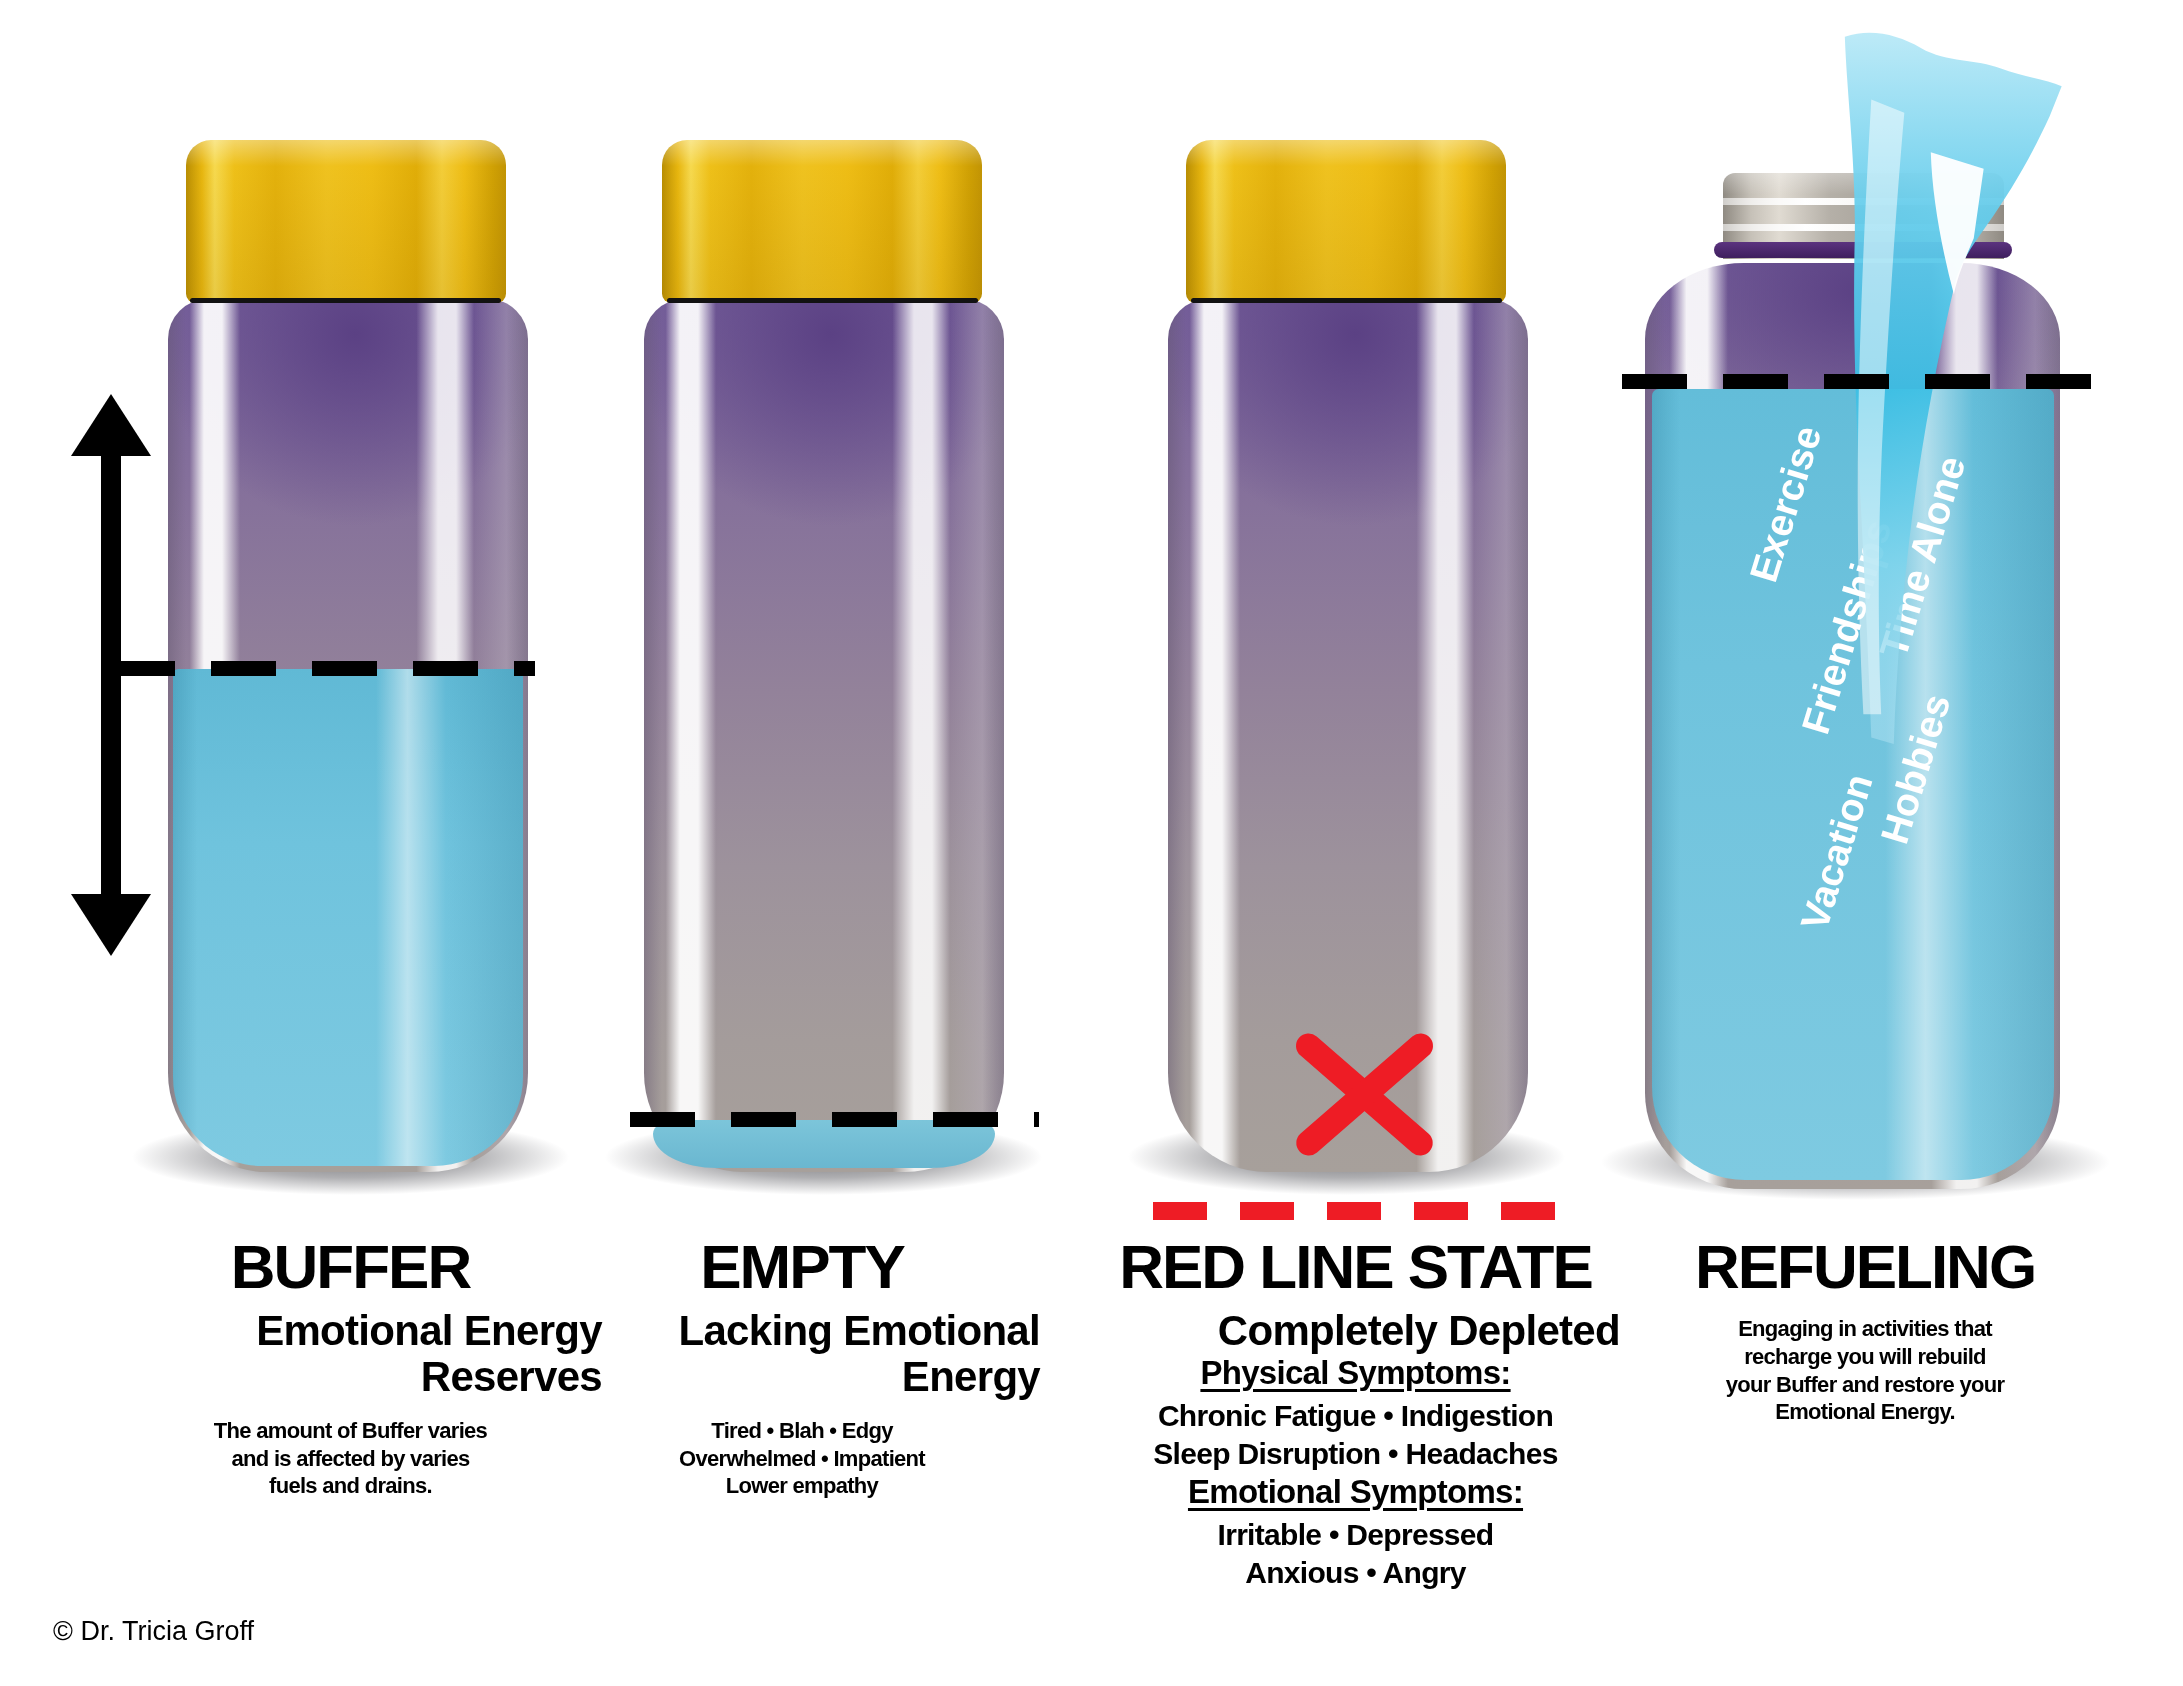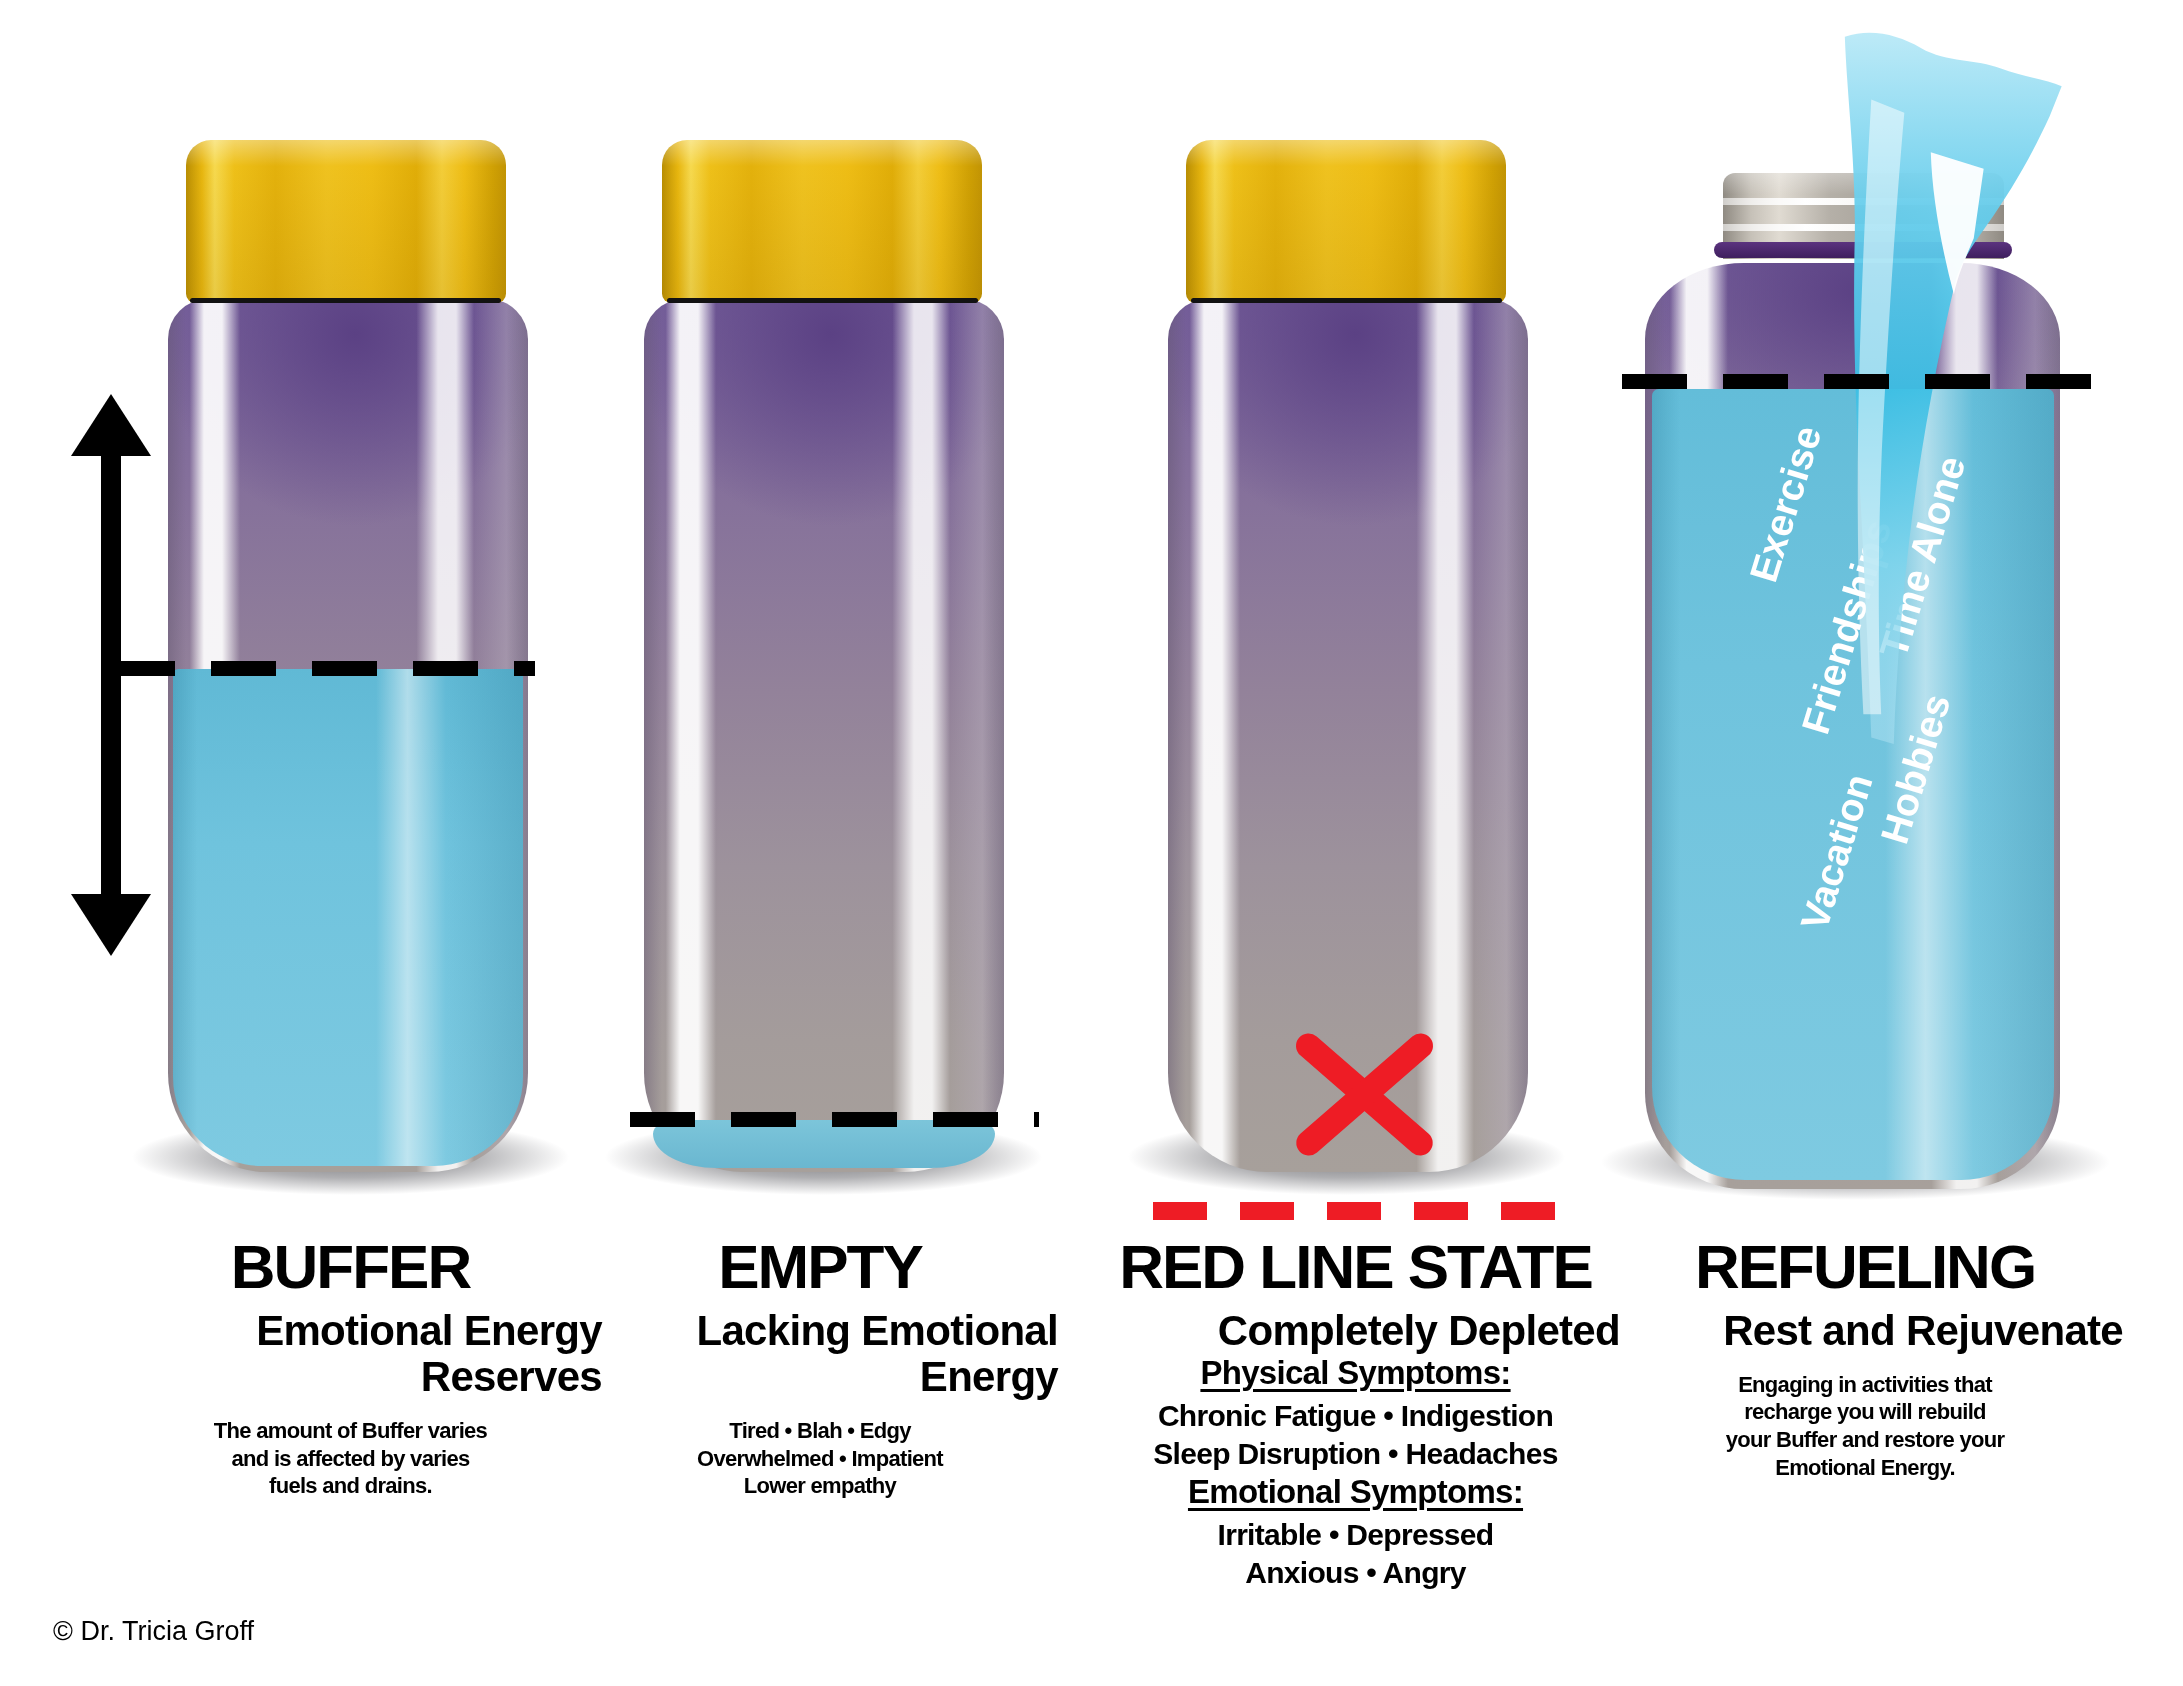--- a/index.html
+++ b/index.html
@@ -86,21 +86,21 @@
   .ring{position:absolute;left:1714px;top:242px;width:298px;height:16px;border-radius:8px;
         background:linear-gradient(180deg,#5b337f,#3f1f5e);}
   .d4{left:1622px;top:374px;width:487px;}
   .stream{position:absolute;left:1587px;top:0;width:595px;height:860px;}
   .rlabel{position:absolute;color:#fff;font-weight:700;font-size:39px;letter-spacing:0px;white-space:nowrap;
           transform:translate(-50%,-50%) rotate(-73deg);}
 
   
   .col{position:absolute;top:1235px;text-align:center;}
   .col1{left:99px;width:503px;}
-  .col2{left:582px;width:476px;}
+  .col2{left:564px;width:476px;}
   .col3{left:1091px;width:529px;}
   .col4{left:1607px;width:516px;}
   .h1{font-size:62px;font-weight:700;letter-spacing:-2px;line-height:1.02;margin:0 0 9.3px 0;white-space:nowrap;}
   .sub{font-size:42px;font-weight:700;letter-spacing:-0.7px;line-height:1.1;text-align:right;}
   .bodytext{margin-top:17px;font-size:22px;font-weight:700;letter-spacing:-0.7px;line-height:1.26;}
   .symhead{font-size:33px;font-weight:700;letter-spacing:-0.7px;text-decoration:underline;
            text-decoration-thickness:2.6px;text-underline-offset:5.3px;}
   .symlines{margin-top:5.3px;font-size:30px;font-weight:700;letter-spacing:-0.7px;line-height:1.26;}
   .copyright{position:absolute;left:53px;top:1616px;font-size:27px;font-weight:400;}
 </style>
@@ -205,23 +205,20 @@
     </div>
     <div class="symhead">Emotional Symptoms:</div>
     <div class="symlines">
       <div>Irritable • Depressed</div>
       <div>Anxious • Angry</div>
     </div>
   </div>
 
   <div class="col col4">
     <div class="h1">REFUELING</div>
-    <div class="sub">
-      <div>Rest and Rejuvenate</div>
-    </div>
     <div class="bodytext">
       <div>Engaging in activities that</div>
       <div>recharge you will rebuild</div>
       <div>your Buffer and restore your</div>
       <div>Emotional Energy.</div>
     </div>
   </div>
 
   <div class="copyright">© Dr. Tricia Groff</div>
 </div>

